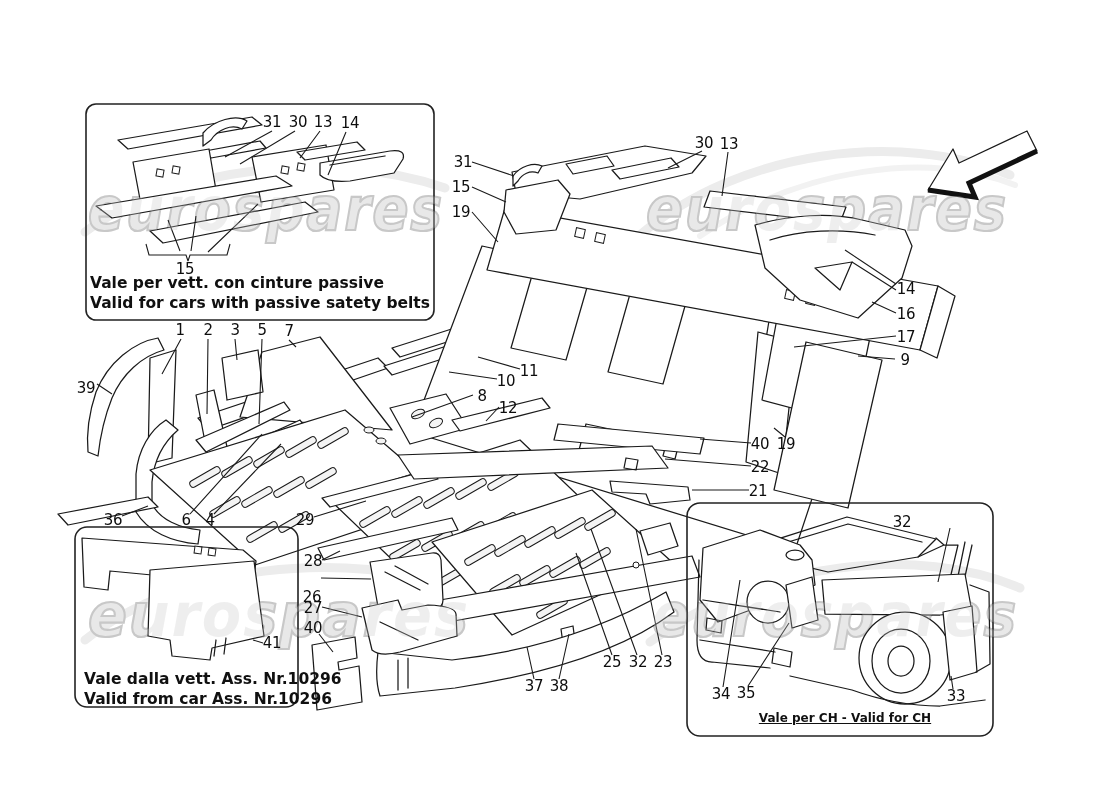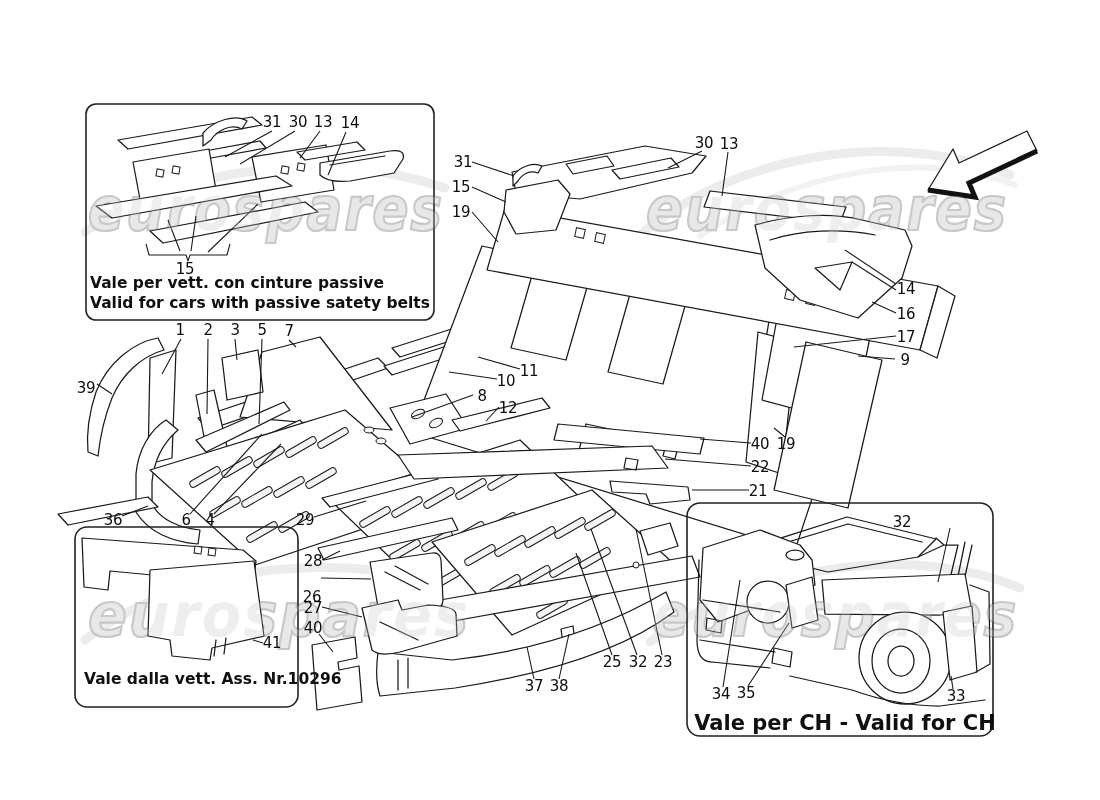--- a/index.html
+++ b/index.html
@@ -2,21 +2,21 @@
 <html><head>
 <meta charset="utf-8">
 <style>
   html,body{margin:0;padding:0;background:#e8e8e8;}
   .stage{position:relative;width:1100px;height:800px;background:#ffffff;overflow:hidden;
          font-family:"DejaVu Sans","Liberation Sans",sans-serif;margin:0 auto;}
   .stage svg{position:absolute;left:0;top:0;}
   .co{position:absolute;transform:translate(-50%,-50%);font-weight:normal;font-size:15px;
       color:#0d0d0d;white-space:nowrap;letter-spacing:-.3px;}
   .cap{position:absolute;font-weight:bold;font-size:15.5px;color:#101010;white-space:nowrap;}
-  .cap.ch{transform:translateX(-50%);font-size:21px;}
+  .cap.ch{transform:translateX(-50%);font-size:12px;text-decoration:underline;}
   
   .p{fill:#ffffff;stroke:#1a1a1a;stroke-width:1.25;stroke-linejoin:round;}
   .o{fill:none;stroke:#1a1a1a;stroke-width:1.25;stroke-linejoin:round;stroke-linecap:round;}
   .ld{stroke:#1a1a1a;stroke-width:1.1;fill:none;}
   .slot{fill:#f4f4f4;stroke:#1a1a1a;stroke-width:1;}
   .sq{fill:#ffffff;stroke:#1a1a1a;stroke-width:1;}
   .wm{font-family:"DejaVu Sans","Liberation Sans",sans-serif;font-style:italic;font-weight:bold;
       font-size:60px;letter-spacing:2px;}
   .box{fill:none;stroke:#222;stroke-width:1.6;}
   .sw{fill:none;stroke:#ececec;stroke-width:9;stroke-linecap:round;}
@@ -327,15 +327,16 @@
   <span class="co" style="left:272px;top:643px">41</span>
 
   <span class="co" style="left:902px;top:522px">32</span>
   <span class="co" style="left:721px;top:694px">34</span>
   <span class="co" style="left:746px;top:693px">35</span>
   <span class="co" style="left:956px;top:696px">33</span>
 
   <span class="cap" style="left:90px;top:294px">Valid for cars with passive satety belts</span>
   <span class="cap" style="left:90px;top:274px">Vale per vett. con cinture passive</span>
   <span class="cap" style="left:84px;top:670px">Vale dalla vett. Ass. Nr.10296</span>
+  <span class="cap" style="left:84px;top:690px">Valid from car Ass. Nr.10296</span>
   <span class="cap ch" style="left:845px;top:711px">Vale per CH - Valid for CH</span>
 
 </div>
 
 </body></html>

